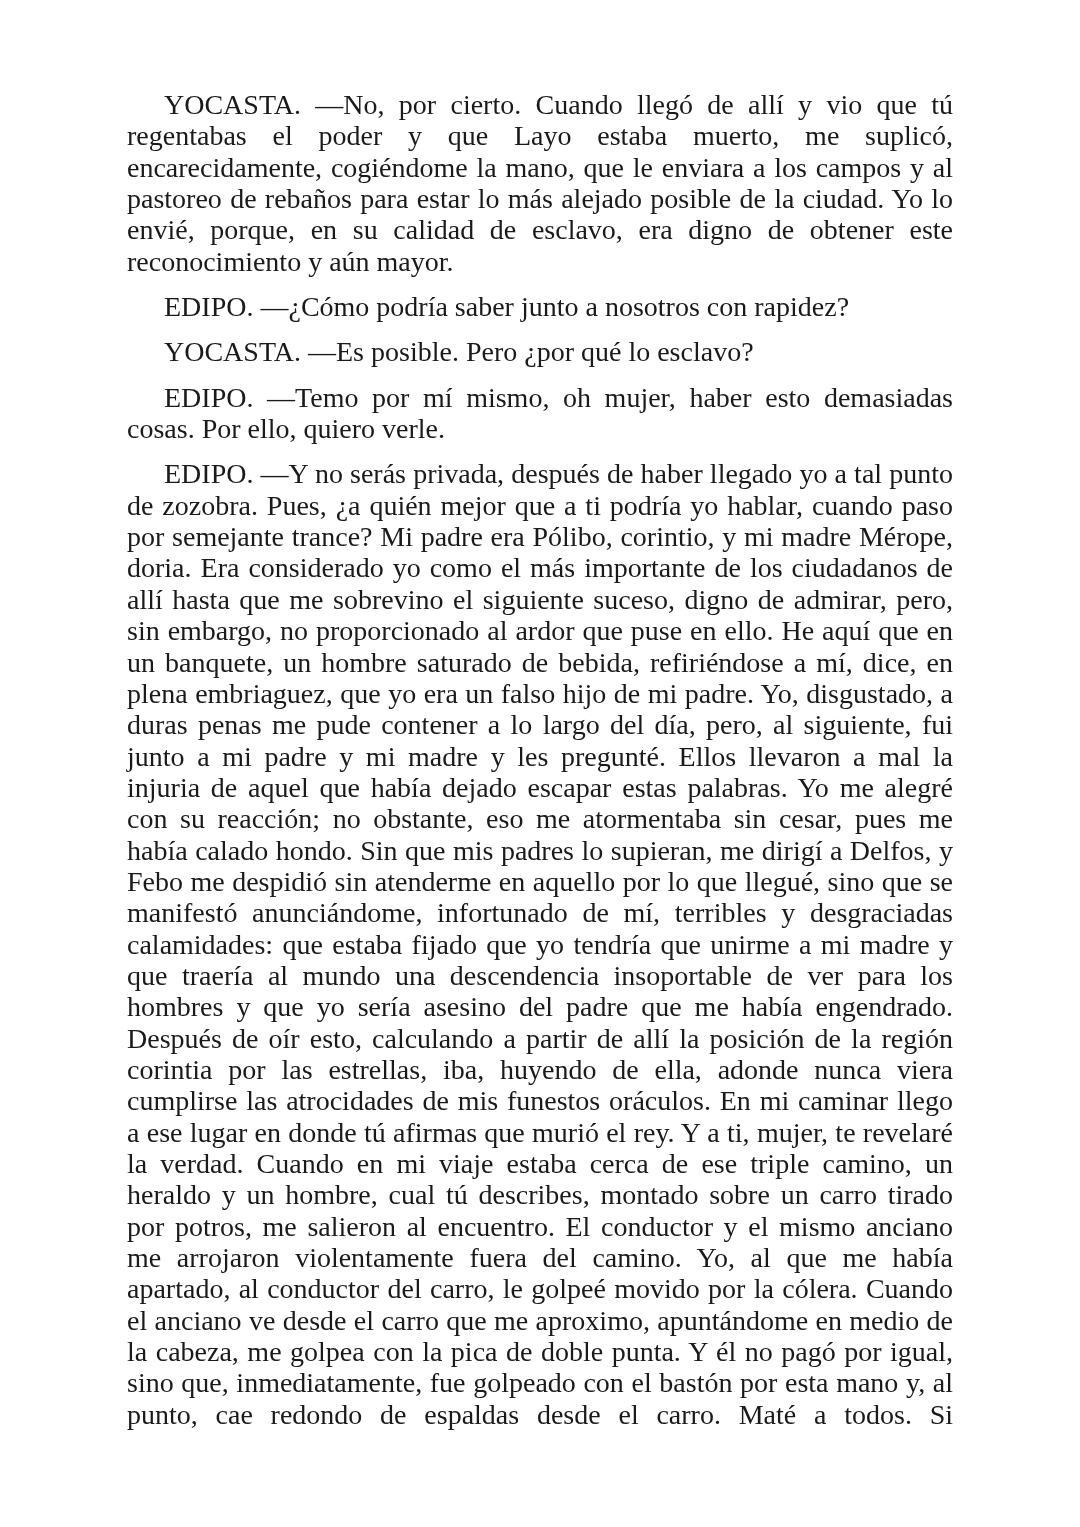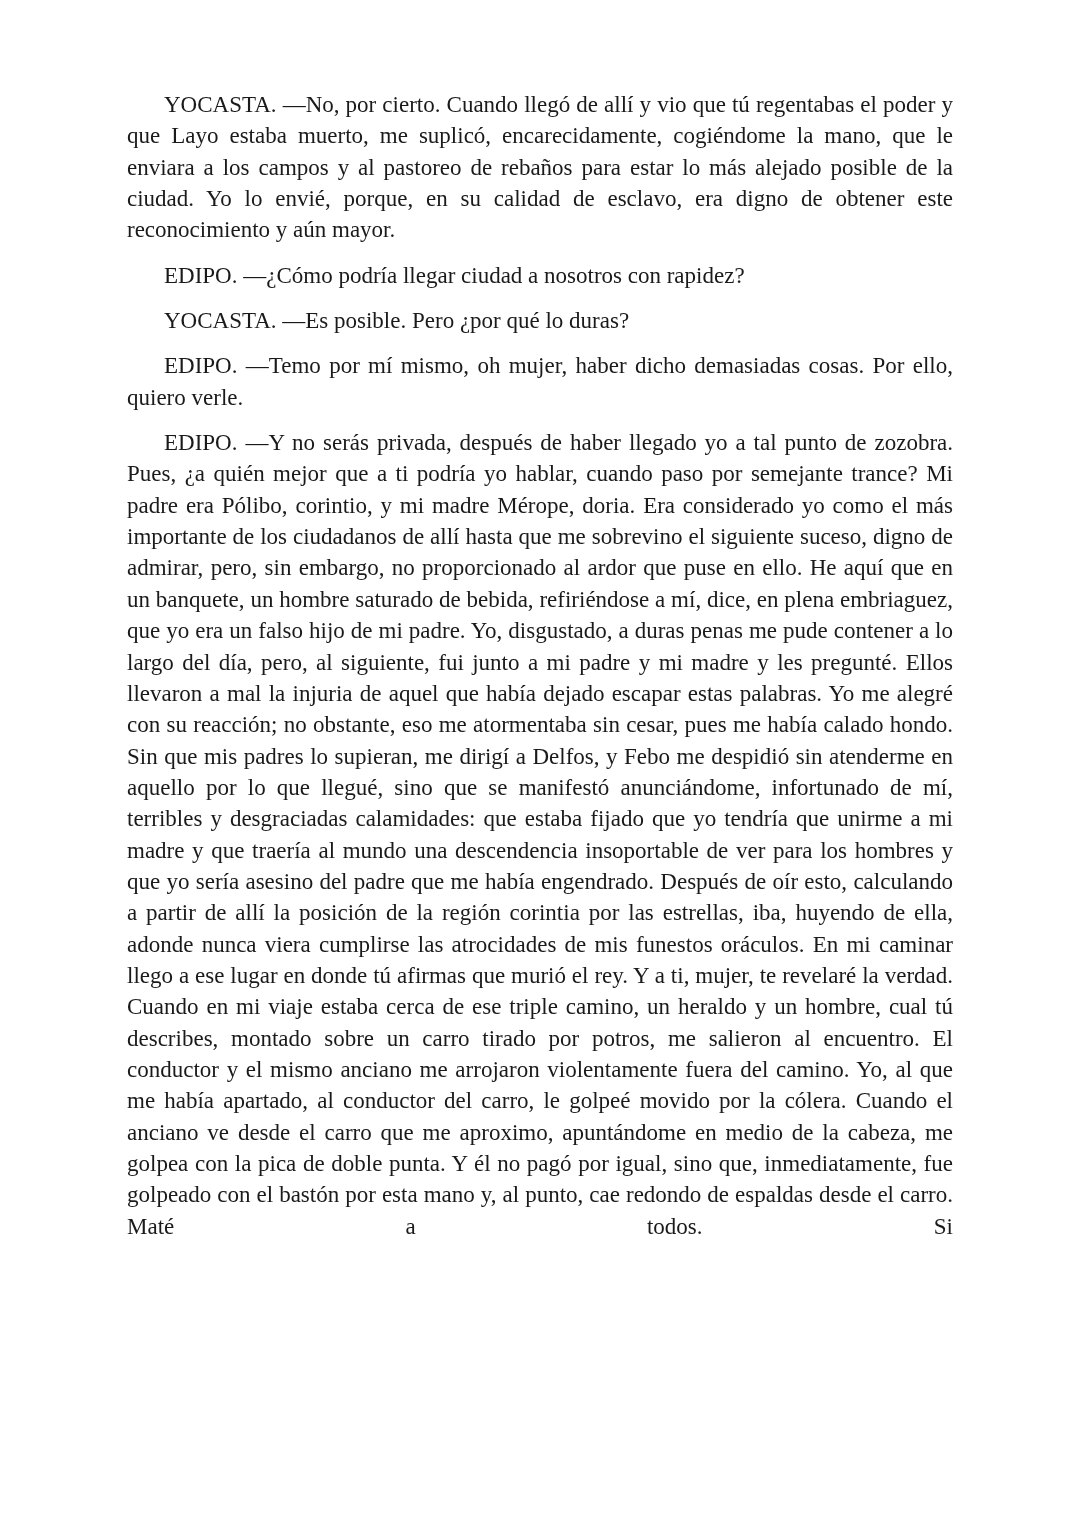--- a/index.html
+++ b/index.html
@@ -12,21 +12,21 @@
       height: 1527px;
       position: relative;
       overflow: hidden;
     }
     .page {
       position: absolute;
       left: 127px;
       top: 89px;
       width: 826px;
       font-family: "Liberation Serif", "DejaVu Serif", serif;
-      font-size: 23px;
+      font-size: 28px;
       line-height: 31.35px;
       color: #1a1a1a;
     }
     .para {
       margin: 0 0 14px 0;
       text-indent: 37px;
       text-align: justify;
       text-align-last: left;
       hyphens: none;
     }
@@ -35,21 +35,21 @@
       margin-bottom: 16px;
     }
     .speaker { }
   </style>
 </head>
 <body>
 
 <div class="page">
   <p class="para"><span class="speaker">YOCASTA.</span> <span>—No, por cierto. Cuando llegó de allí y vio que tú regentabas el poder y que Layo estaba muerto, me suplicó, encarecidamente, cogiéndome la mano, que le enviara a los campos y al pastoreo de rebaños para estar lo más alejado posible de la ciudad. Yo lo envié, porque, en su calidad de esclavo, era digno de obtener este reconocimiento y aún mayor.</span></p>
 
-  <p class="para"><span class="speaker">EDIPO.</span> <span>—¿Cómo podría llegar ciudad a nosotros con rapidez?</span></p>
+  <p class="para"><span class="speaker">EDIPO.</span> <span>—¿Cómo podría saber junto a nosotros con rapidez?</span></p>
 
-  <p class="para"><span class="speaker">YOCASTA.</span> <span>—Es posible. Pero ¿por qué lo duras?</span></p>
+  <p class="para"><span class="speaker">YOCASTA.</span> <span>—Es posible. Pero ¿por qué lo esclavo?</span></p>
 
-  <p class="para"><span class="speaker">EDIPO.</span> <span>—Temo por mí mismo, oh mujer, haber dicho demasiadas cosas. Por ello, quiero verle.</span></p>
+  <p class="para"><span class="speaker">EDIPO.</span> <span>—Temo por mí mismo, oh mujer, haber esto demasiadas cosas. Por ello, quiero verle.</span></p>
 
 
   <p class="para last"><span class="speaker">EDIPO.</span> <span>—Y no serás privada, después de haber llegado yo a tal punto de zozobra. Pues, ¿a quién mejor que a ti podría yo hablar, cuando paso por semejante trance? Mi padre era Pólibo, corintio, y mi madre Mérope, doria. Era considerado yo como el más importante de los ciudadanos de allí hasta que me sobrevino el siguiente suceso, digno de admirar, pero, sin embargo, no proporcionado al ardor que puse en ello. He aquí que en un banquete, un hombre saturado de bebida, refiriéndose a mí, dice, en plena embriaguez, que yo era un falso hijo de mi padre. Yo, disgustado, a duras penas me pude contener a lo largo del día, pero, al siguiente, fui junto a mi padre y mi madre y les pregunté. Ellos llevaron a mal la injuria de aquel que había dejado escapar estas palabras. Yo me alegré con su reacción; no obstante, eso me atormentaba sin cesar, pues me había calado hondo. Sin que mis padres lo supieran, me dirigí a Delfos, y Febo me despidió sin atenderme en aquello por lo que llegué, sino que se manifestó anunciándome, infortunado de mí, terribles y desgraciadas calamidades: que estaba fijado que yo tendría que unirme a mi madre y que traería al mundo una descendencia insoportable de ver para los hombres y que yo sería asesino del padre que me había engendrado. Después de oír esto, calculando a partir de allí la posición de la región corintia por las estrellas, iba, huyendo de ella, adonde nunca viera cumplirse las atrocidades de mis funestos oráculos. En mi caminar llego a ese lugar en donde tú afirmas que murió el rey. Y a ti, mujer, te revelaré la verdad. Cuando en mi viaje estaba cerca de ese triple camino, un heraldo y un hombre, cual tú describes, montado sobre un carro tirado por potros, me salieron al encuentro. El conductor y el mismo anciano me arrojaron violentamente fuera del camino. Yo, al que me había apartado, al conductor del carro, le golpeé movido por la cólera. Cuando el anciano ve desde el carro que me aproximo, apuntándome en medio de la cabeza, me golpea con la pica de doble punta. Y él no pagó por igual, sino que, inmediatamente, fue golpeado con el bastón por esta mano y, al punto, cae redondo de espaldas desde el carro. Maté a todos. Si</span></p>
 </div>
 
 </body></html>

